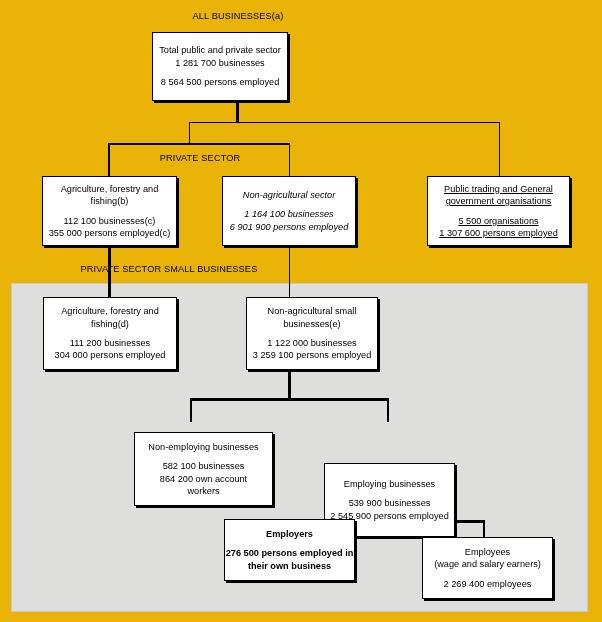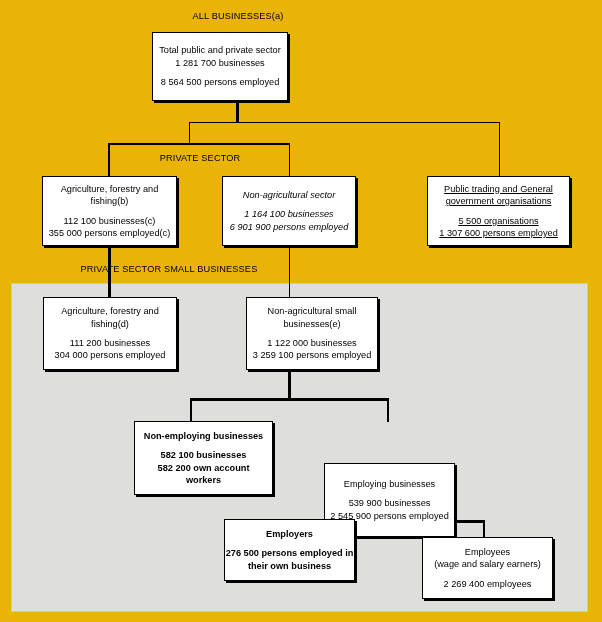--- a/index.html
+++ b/index.html
@@ -145,25 +145,25 @@
   </div>
 
   <div class="box" style="left:224px; top:297px; width:132px; height:73px;margin-left:22px;">
     <span class="ln">Non-agricultural small</span>
     <span class="ln">businesses(e)</span>
     <span class="gap"></span>
     <span class="ln">1 122 000 businesses</span>
     <span class="ln">3 259 100 persons employed</span>
   </div>
 
-  <div class="box" style="left:134px; top:421px; width:139px; height:74px;font-weight:bold;">
+  <div class="box" style="left:134px; top:432px; width:139px; height:74px;">
     <span class="ln">Non-employing businesses</span>
     <span class="gap"></span>
     <span class="ln">582 100 businesses</span>
-    <span class="ln">582 200 own account</span>
+    <span class="ln">864 200 own account</span>
     <span class="ln">workers</span>
   </div>
 
   <div class="box" style="left:324px; top:421px; width:131px; height:74px;margin-top:42px;">
     <span class="ln">Employing businesses</span>
     <span class="gap"></span>
     <span class="ln">539 900 businesses</span>
     <span class="ln">2 545 900 persons employed</span>
   </div>
 

